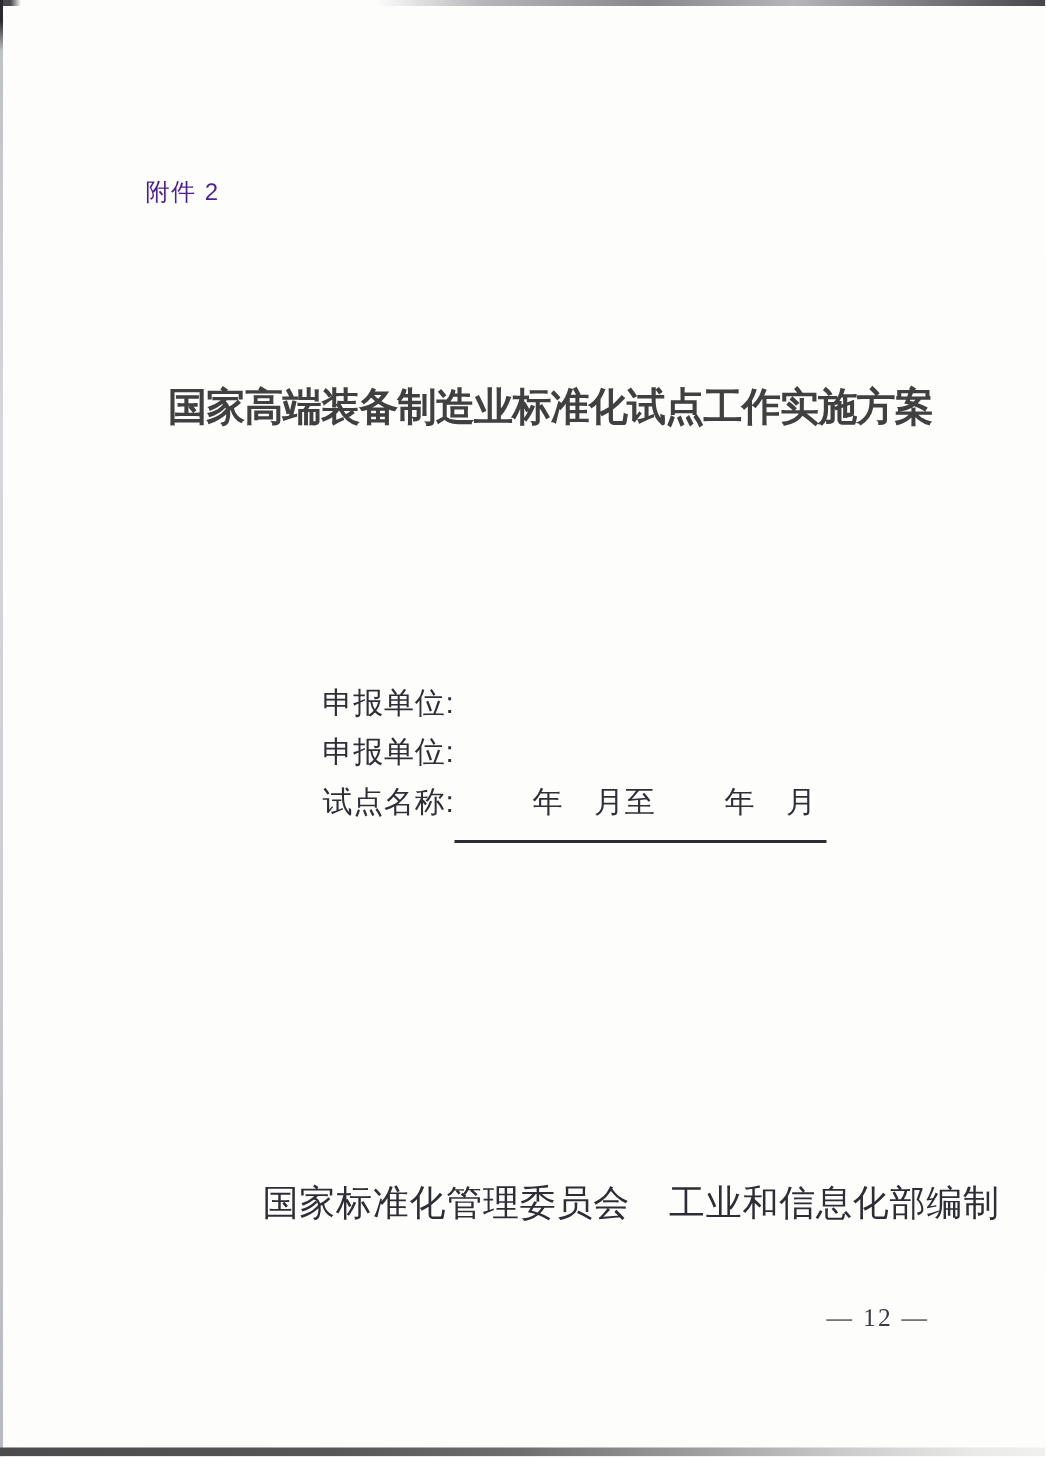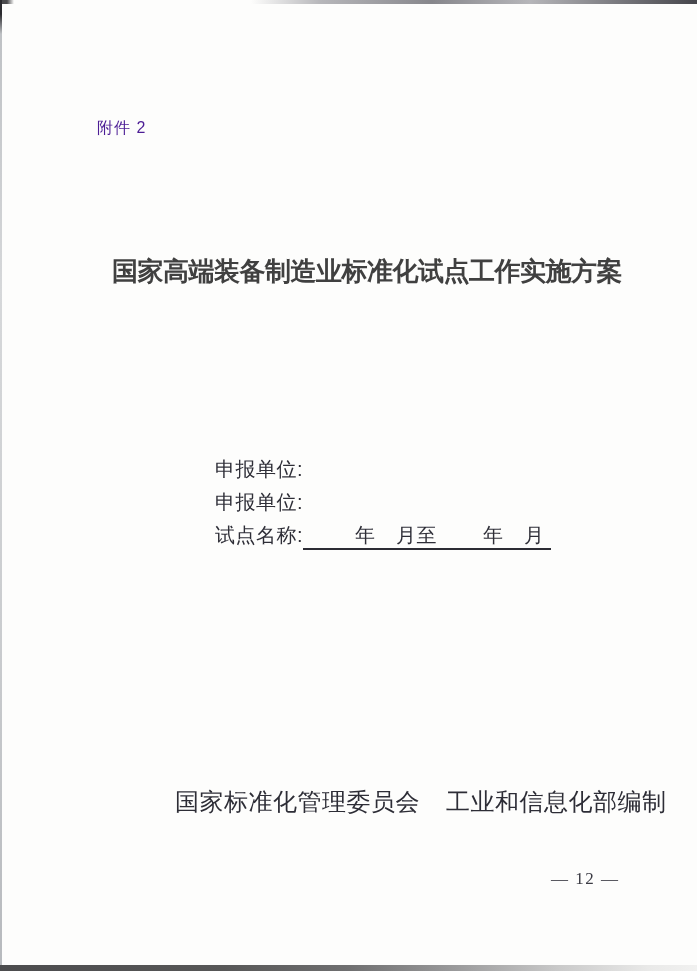--- a/index.html
+++ b/index.html
@@ -82,21 +82,21 @@
     line-height: 24px;
     white-space: nowrap;
   }
   .cover-form .label {
     display: inline-block;
     min-width: 88px;
   }
   .time-line {
     display: inline-block;
     border-bottom: 2px solid #2c2c34;
-    padding: 0 6px 1px 52px;
+    padding: 0 6px 13px 52px;
     white-space: pre;
   }
   .time-line .seg2 {
     margin-left: 46px;
   }
   .footer-orgs {
     position: absolute;
     left: 175px;
     top: 786px;
     font-size: 24px;

